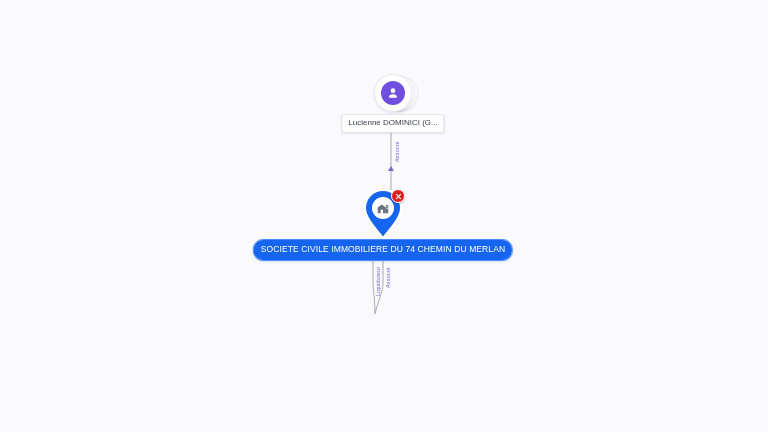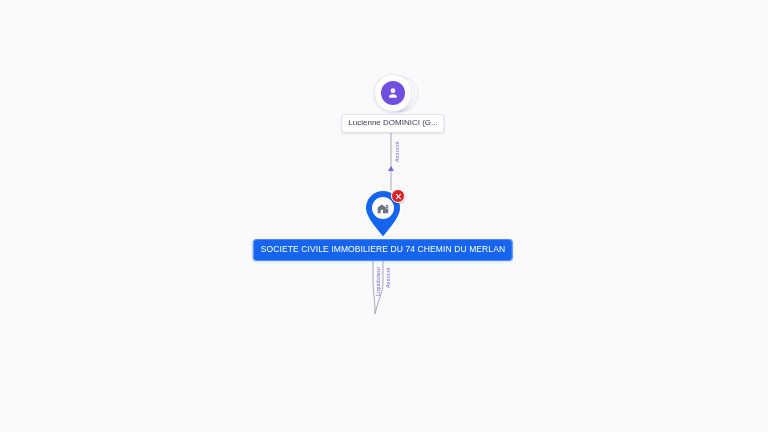--- a/index.html
+++ b/index.html
@@ -135,21 +135,21 @@
   }
   .badge svg { display:block; }
 
   .company-label {
     position: absolute;
     left: 50%;
     transform: translateX(-50%);
     background: #1565f0;
     border: 1.5px solid #1565f0;
     outline: 1px solid #4a8bff;
-    border-radius: 2px;
+    border-radius: 9px;
     color: #ffffff;
     font-size: 8.5px;
     line-height: 1;
     letter-spacing: .1px;
     padding: 4px 6px 5px 6px;
     white-space: nowrap;
     box-shadow: 0 1px 3px rgba(20,60,160,.30);
     font-family: "Liberation Sans", sans-serif;
   }
 </style>

